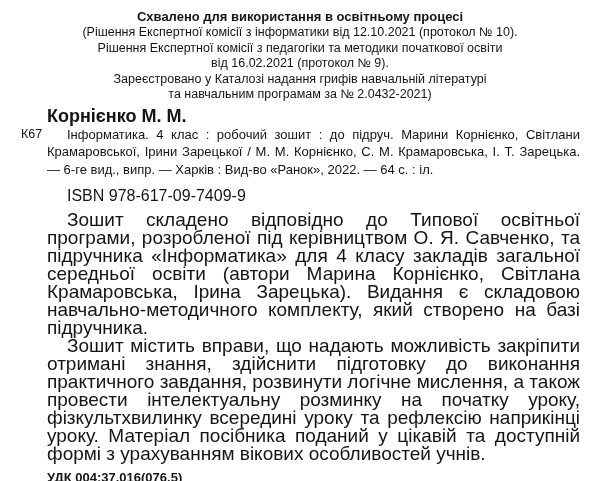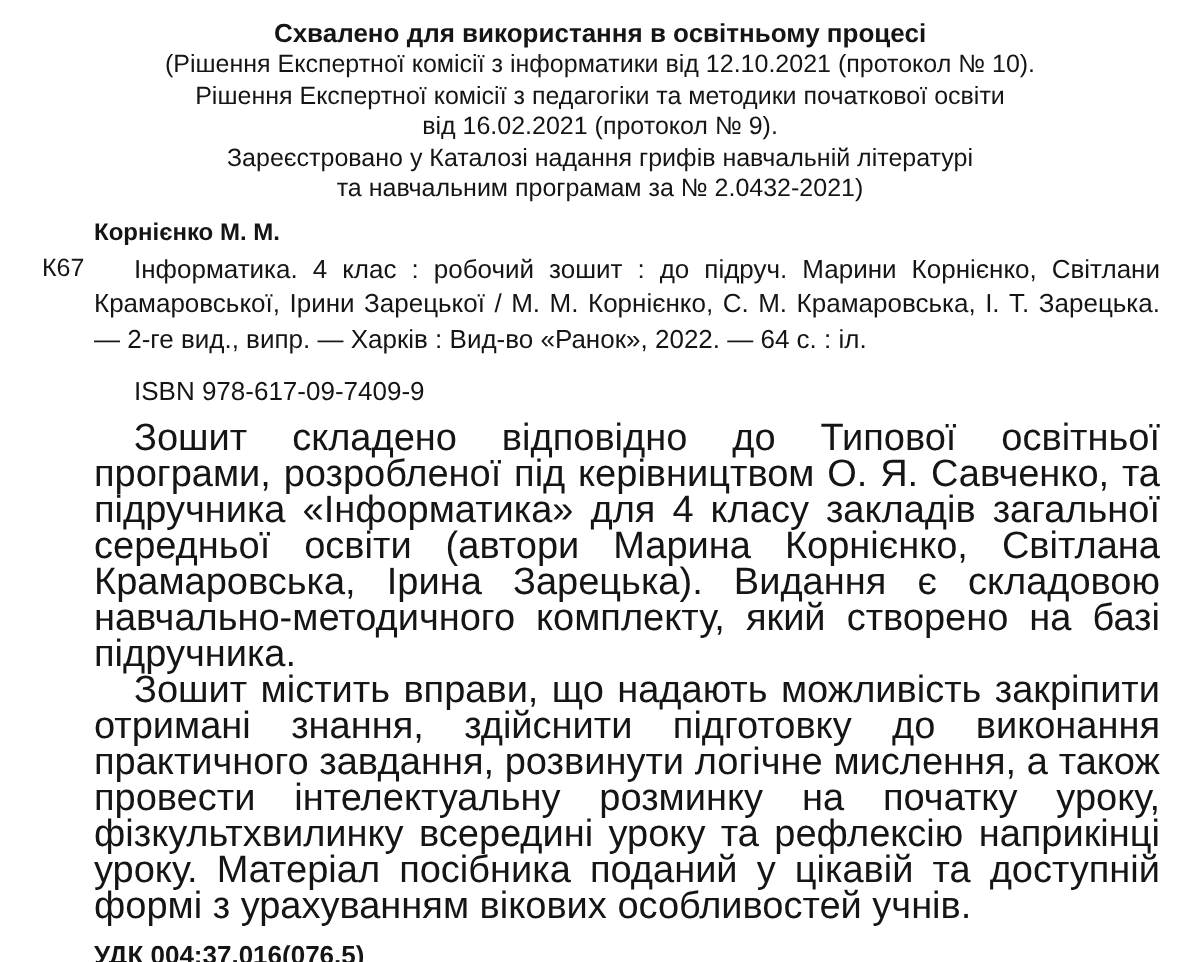--- a/index.html
+++ b/index.html
@@ -31,21 +31,21 @@
   .approval-title {
     font-weight: bold;
     font-size: 13px;
     line-height: 16px;
   }
 
   
   .author-heading {
     margin-top: 5px;
     font-weight: bold;
-    font-size: 12px;
+    font-size: 18px;
     line-height: 17px;
   }
   .bib-row {
     position: relative;
     margin-top: 1px;
   }
   .catalog-code {
     position: absolute;
     left: -26px;
     top: 1px;
@@ -53,21 +53,21 @@
   }
   .bib-text {
     font-size: 13px;
     line-height: 17.5px;
     text-align: justify;
     text-indent: 20px;
   }
   .isbn {
     margin-top: 9px;
     margin-left: 20px;
-    font-size: 13px;
+    font-size: 16px;
     line-height: 17px;
   }
 
   
   .annotation {
     margin-top: 7px;
   }
   .annotation p {
     margin: 0;
     font-size: 19px;
@@ -108,21 +108,21 @@
 Рішення Експертної комісії з педагогіки та методики початкової освіти
 від 16.02.2021 (протокол № 9).
 Зареєстровано у Каталозі надання грифів навчальній літературі
 та навчальним програмам за № 2.0432-2021)</div>
   </div>
 
   <div class="author-heading">Корнієнко М. М.</div>
 
   <div class="bib-row">
     <span class="catalog-code">К67</span>
-    <div class="bib-text">Інформатика. 4 клас : робочий зошит : до підруч. Марини Корнієнко, Світлани Крамаровської, Ірини Зарецької / М. М. Корнієнко, С. М. Крамаровська, І. Т. Зарецька. — 2-ге вид., випр. — Харків : Вид-во «Ранок», 2022. — 64 с. : іл.</div>
+    <div class="bib-text">Інформатика. 4 клас : робочий зошит : до підруч. Марини Корнієнко, Світлани Крамаровської, Ірини Зарецької / М. М. Корнієнко, С. М. Крамаровська, І. Т. Зарецька. — 6-ге вид., випр. — Харків : Вид-во «Ранок», 2022. — 64 с. : іл.</div>
   </div>
 
   <div class="isbn">ISBN 978-617-09-7409-9</div>
 
   <div class="annotation">
     <p>Зошит складено відповідно до Типової освітньої програми, розробленої під керівництвом О. Я. Савченко, та підручника «Інформатика» для 4 класу закладів загальної середньої освіти (автори Марина Корнієнко, Світлана Крамаровська, Ірина Зарецька). Видання є складовою навчально-методичного комплекту, який створено на базі підручника.</p>
     <p>Зошит містить вправи, що надають можливість закріпити отримані знання, здійснити підготовку до виконання практичного завдання, розвинути логічне мислення, а також провести інтелектуальну розминку на початку уроку, фізкультхвилинку всередині уроку та рефлексію наприкінці уроку. Матеріал посібника поданий у цікавій та доступній формі з урахуванням вікових особливостей учнів.</p>
   </div>
 
   <div class="udk">УДК 004:37.016(076.5)</div>

